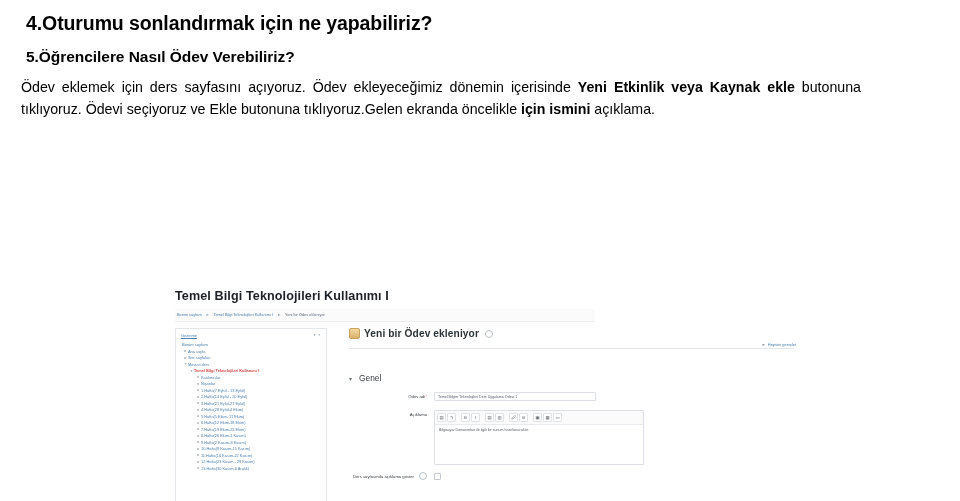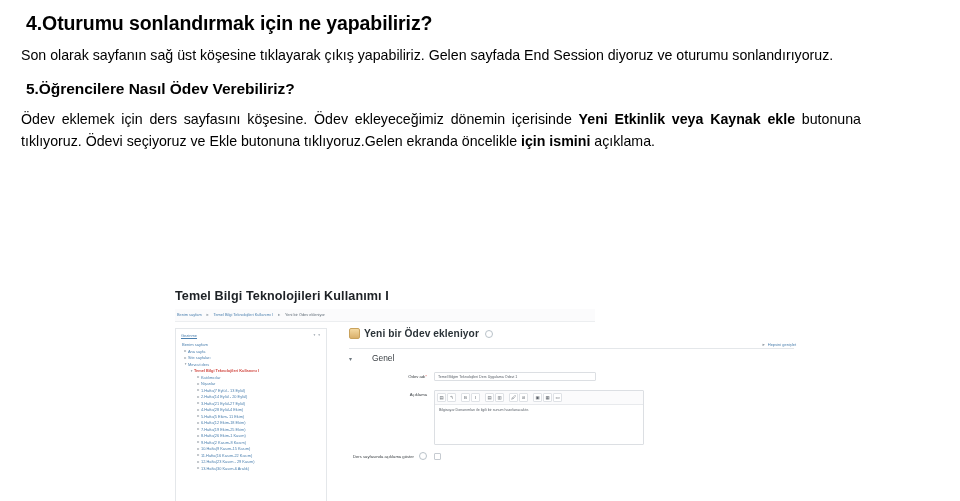--- a/index.html
+++ b/index.html
@@ -188,24 +188,24 @@
   }
   .expand-all .tw { color: #8d969e; margin-right: 2px; }
 
   .sec-divider {
     border-bottom: 1px solid #e4e7ea;
     margin: 9px 0 0 0;
   }
   .sec-title {
     font-size: 8.4px;
     color: #3b4045;
-    margin: 4px 0 0 0;
-    display: flex;
-    align-items: center;
-    gap: 20px;
+    margin: 24px 0 0 0;
+    display: flex;
+    align-items: center;
+    gap: 7px;
   }
   .sec-title .tw { font-size: 6px; color: #6e7880; }
 
   .field-row {
     display: flex;
     align-items: flex-start;
     margin-top: 9px;
   }
   .field-label {
     width: 85px;
@@ -298,26 +298,25 @@
     box-sizing: border-box;
   }
 </style>
 </head>
 <body>
 
 <div class="page">
 
   <h2 class="doc-heading">4.Oturumu sonlandırmak için ne yapabiliriz?</h2>
 
-  <p class="doc-para">Son olarak sayfanın sağ üst köşesine tıklayarak çıkış yapabiliriz. Gelen sayfada End Session diyoruz ve oturumu sonlandırıyoruz.</p>
 
   <h2 class="doc-heading doc-heading-2">5.Öğrencilere Nasıl Ödev Verebiliriz?</h2>
 
   <p class="doc-para">
-    <span>Ödev eklemek için ders sayfasını köşesine. Ödev ekleyeceğimiz dönemin içerisinde </span><b>Yeni Etkinlik veya Kaynak ekle</b><span> butonuna tıklıyoruz. Ödevi seçiyoruz ve Ekle butonuna tıklıyoruz.Gelen ekranda öncelikle </span><b>için ismini</b><span> açıklama.</span>
+    <span>Ödev eklemek için ders sayfasını açıyoruz. Ödev ekleyeceğimiz dönemin içerisinde </span><b>Yeni Etkinlik veya Kaynak ekle</b><span> butonuna tıklıyoruz. Ödevi seçiyoruz ve Ekle butonuna tıklıyoruz.Gelen ekranda öncelikle </span><b>için ismini</b><span> açıklama.</span>
   </p>
 
   <div class="shot">
 
     <div class="shot-title">Temel Bilgi Teknolojileri Kullanımı I</div>
 
     <div class="shot-breadcrumb">
       <span class="crumb-link">Benim sayfam</span>
       <span class="sep">►</span>
       <span class="crumb-link">Temel Bilgi Teknolojileri Kullanımı I</span>

